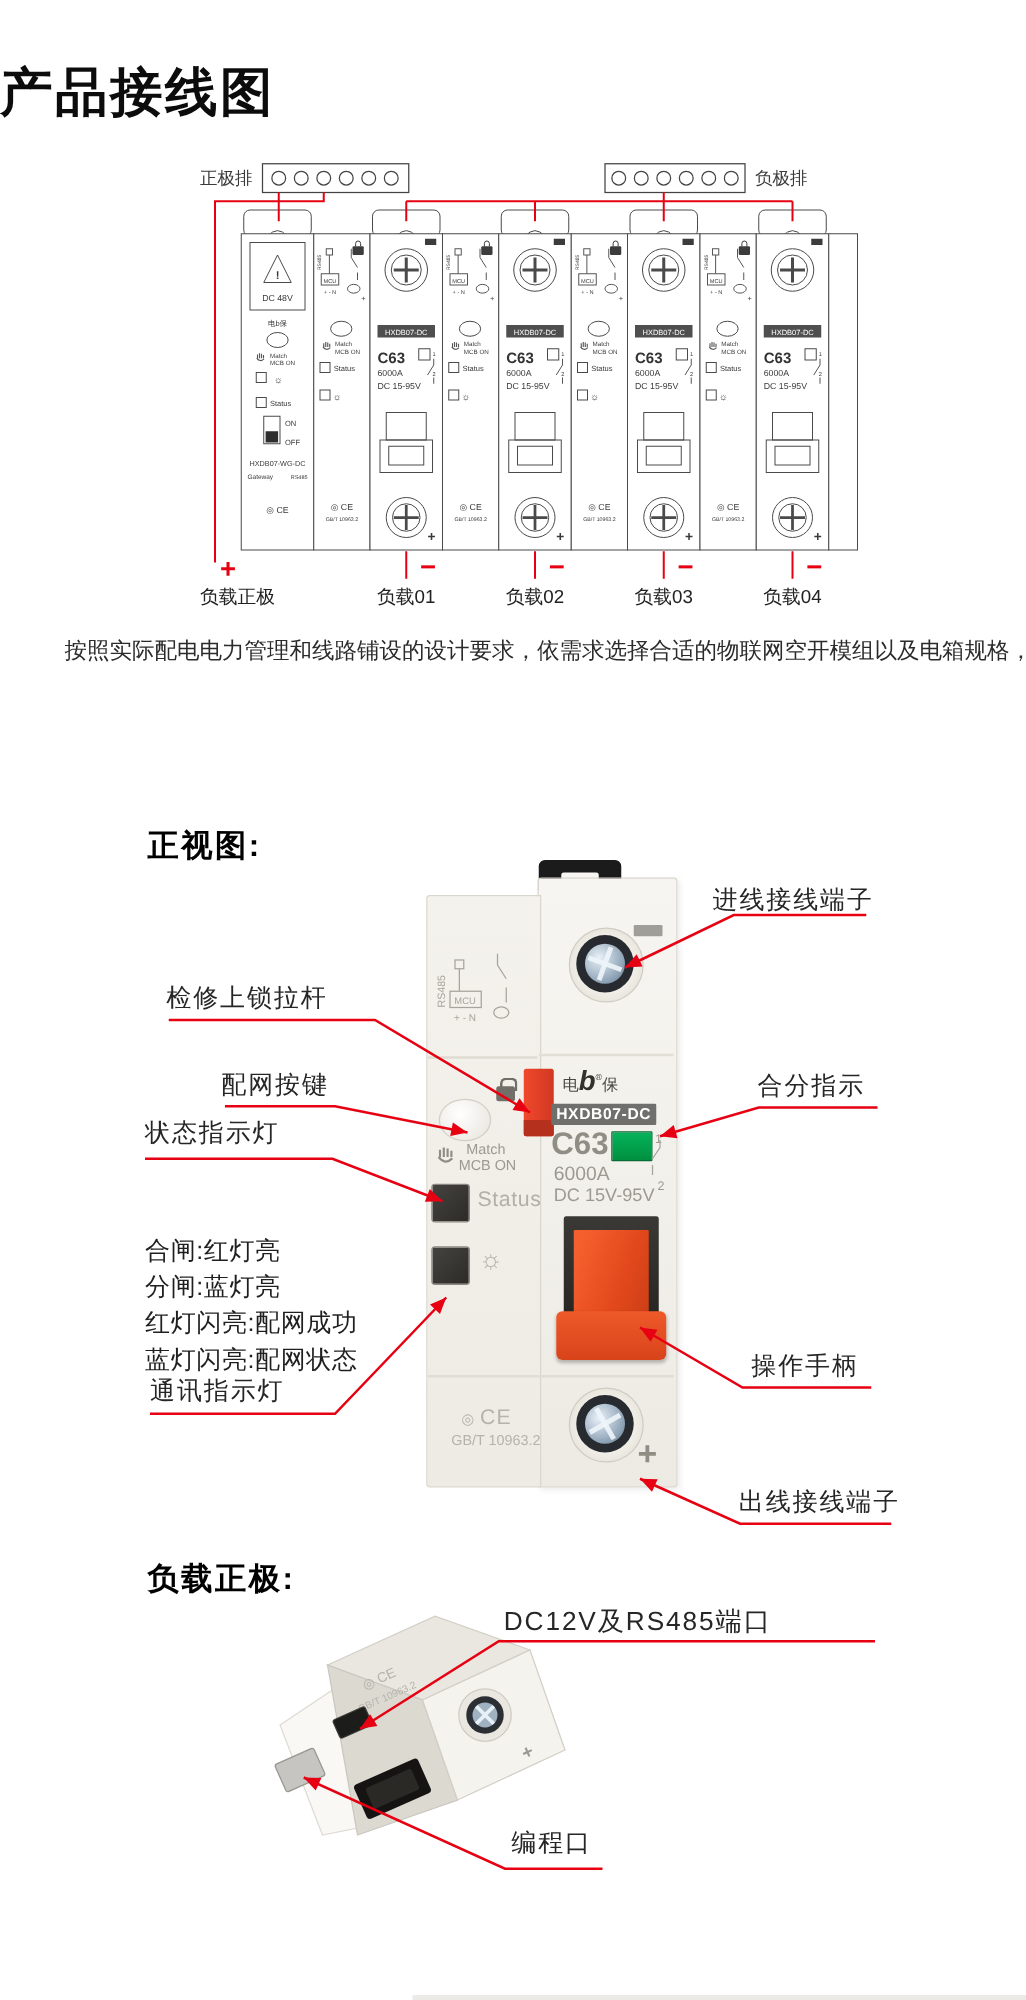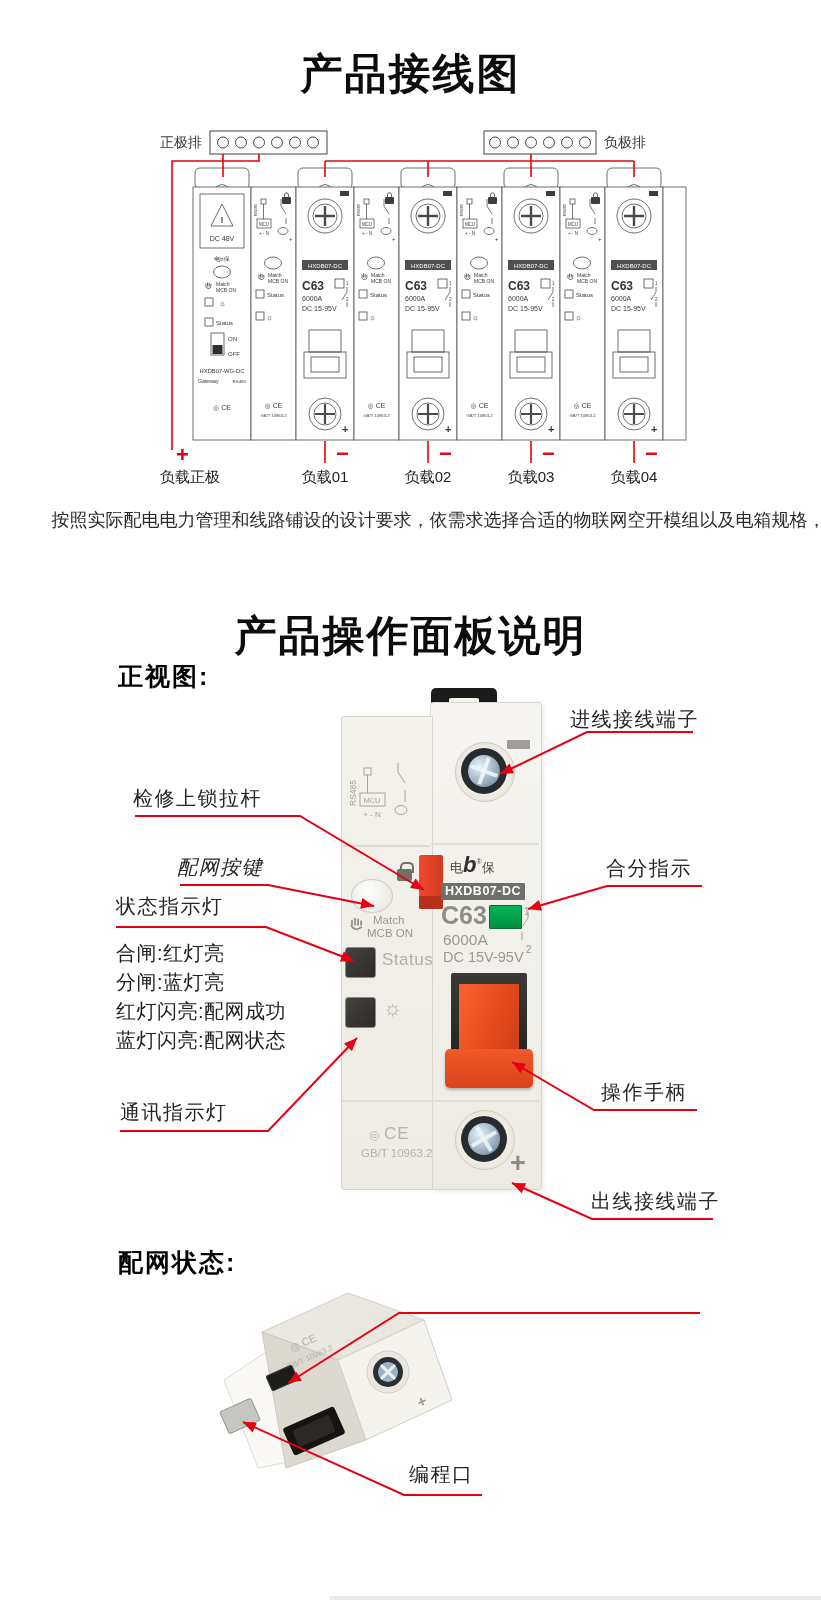--- a/index.html
+++ b/index.html
@@ -1,25 +1,25 @@
 <!DOCTYPE html>
 <html><head>
 <meta charset="utf-8">
 <style>
   html,body{margin:0;padding:0;background:#fff;}
   .page{position:relative;width:821px;height:1600px;background:#fff;overflow:hidden;
         font-family:"Liberation Sans","DejaVu Sans",sans-serif;}
   .abs{position:absolute;}
-  .sec-title{position:absolute;left:0;width:821px;text-align:center;font-size:42px;
+  .sec-title{position:absolute;left:0;width:821px;text-align:left;font-size:42px;
              font-weight:700;color:#0c0c0c;letter-spacing:2px;}
   .desc{position:absolute;left:0;top:506px;width:821px;text-align:center;font-size:18px;
         line-height:28px;color:#2b2b2b;padding-left:28px;}
   .vlabel{position:absolute;font-size:25px;color:#000000;font-weight:600;letter-spacing:2px;}
   .cl{position:absolute;font-size:20px;color:#262626;letter-spacing:1.5px;white-space:nowrap;}
-  .legend{position:absolute;font-size:20px;color:#1f1f1f;line-height:29px;letter-spacing:0.5px;}
+  .legend{position:absolute;font-size:20px;color:#1f1f1f;line-height:29px;letter-spacing:0.5px;margin-top:48px;}
   .caption{position:absolute;left:0;top:1534px;width:821px;text-align:center;font-size:24px;
            color:#4c4c4c;letter-spacing:1px;}
   .ov{position:absolute;left:0;top:0;width:821px;height:1600px;pointer-events:none;}
   #wiring{position:absolute;left:0;top:118px;width:821px;height:372px;}
   #wiring text{fill:#3a3a3a;}
   #ov text{fill:#a6a49c;}
   .pp{position:absolute;} 
   .ledsq{background:linear-gradient(135deg,#44433f,#2c2b28);border:1px solid #8a8880;border-radius:3px;}
   .ptxt{position:absolute;color:#9b9992;white-space:nowrap;}
   .screw-o{border-radius:50%;background:radial-gradient(circle,#f2efe8 52%,#dcd9d0 100%);border:1px solid #cfccc3;}
@@ -192,21 +192,20 @@
       <text x="428" y="482" style="fill:#222">负载02</text>
       <text x="531" y="482" style="fill:#222">负载03</text>
       <text x="634" y="482" style="fill:#222">负载04</text>
     </g>
   </svg>
 
   <div class="desc">
     <div>按照实际配电电力管理和线路铺设的设计要求，依需求选择合适的物联网空开模组以及电箱规格，</div>
   </div>
 
-  <div class="sec-title" style="top:608px;">产品操作面板说明</div>
   <div class="vlabel" style="left:118px;top:660px;">正视图:</div>
 
   <div>
     <div class="pp" style="left:431px;top:688px;width:66px;height:26px;background:#1b1b1b;border-radius:5px 5px 2px 2px;"></div>
     <div class="pp" style="left:449px;top:698px;width:30px;height:11px;background:#f7f6f2;border-radius:2px;"></div>
     <div class="pp" style="left:430px;top:702px;width:110px;height:486px;background:linear-gradient(180deg,#f7f5f1,#f1efe9 60%,#eceae3);border:1px solid #d9d6cd;border-radius:3px;box-shadow:2px 2px 5px rgba(0,0,0,0.08);"></div>
     <div class="pp" style="left:341px;top:716px;width:90px;height:472px;background:linear-gradient(180deg,#f4f2ec,#edebe4);border:1px solid #d9d6cd;border-radius:3px 0 0 3px;"></div>
     <div class="pp" style="left:507px;top:740px;width:23px;height:9px;background:#a09e98;border-radius:1px;"></div>
 
     <div class="pp screw-o" style="left:455px;top:742px;width:58px;height:58px;"></div>
@@ -324,30 +323,31 @@
       <path d="M0,0 L13,5.5 L13,-5.5 Z" transform="translate(512,1062) rotate(30.3)"></path>
       <path d="M0,0 L13,5.5 L13,-5.5 Z" transform="translate(357,1038) rotate(133.7)"></path>
       <path d="M0,0 L13,5.5 L13,-5.5 Z" transform="translate(512,1183) rotate(24.2)"></path>
       <path d="M0,0 L13,5.5 L13,-5.5 Z" transform="translate(288,1383) rotate(-32.2)"></path>
       <path d="M0,0 L13,5.5 L13,-5.5 Z" transform="translate(243,1422) rotate(24.4)"></path>
     </g>
   </svg>
 
   <div class="cl" style="left:570px;top:706px;">进线接线端子</div>
   <div class="cl" style="left:133px;top:785px;">检修上锁拉杆</div>
-  <div class="cl" style="left:177px;top:854px;font-style:italic;">配网按键</div>
+  <div class="cl" style="left:177px;top:854px;">配网按键</div>
   <div class="cl" style="left:606px;top:855px;">合分指示</div>
   <div class="cl" style="left:116px;top:893px;">状态指示灯</div>
   <div class="legend" style="left:116px;top:939px;">
     <div>合闸:红灯亮</div>
     <div>分闸:蓝灯亮</div>
     <div>红灯闪亮:配网成功</div>
     <div>蓝灯闪亮:配网状态</div>
   </div>
   <div class="cl" style="left:601px;top:1079px;">操作手柄</div>
   <div class="cl" style="left:120px;top:1099px;">通讯指示灯</div>
   <div class="cl" style="left:591px;top:1188px;">出线接线端子</div>
 
-  <div class="vlabel" style="left:118px;top:1246px;">配网状态:</div>
+  <div class="vlabel" style="left:118px;top:1246px;">负载正极:</div>
+  <div class="cl" style="left:403px;top:1283px;font-size:21px;">DC12V及RS485端口</div>
   <div class="cl" style="left:409px;top:1461px;">编程口</div>
 
   <div class="abs" style="left:330px;top:1596px;width:491px;height:4px;background:#eceae7;"></div>
 </div>
 
 </body></html>

